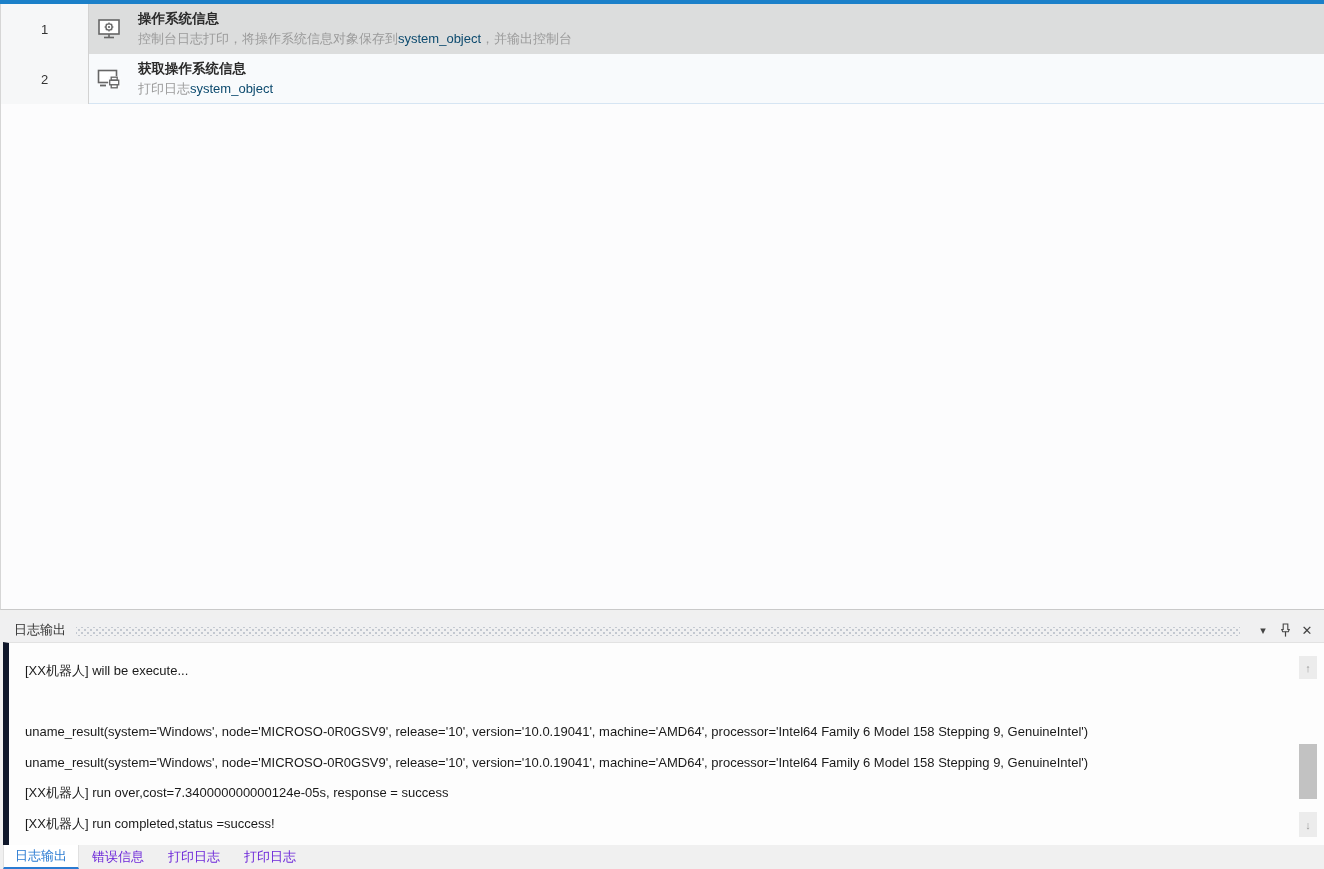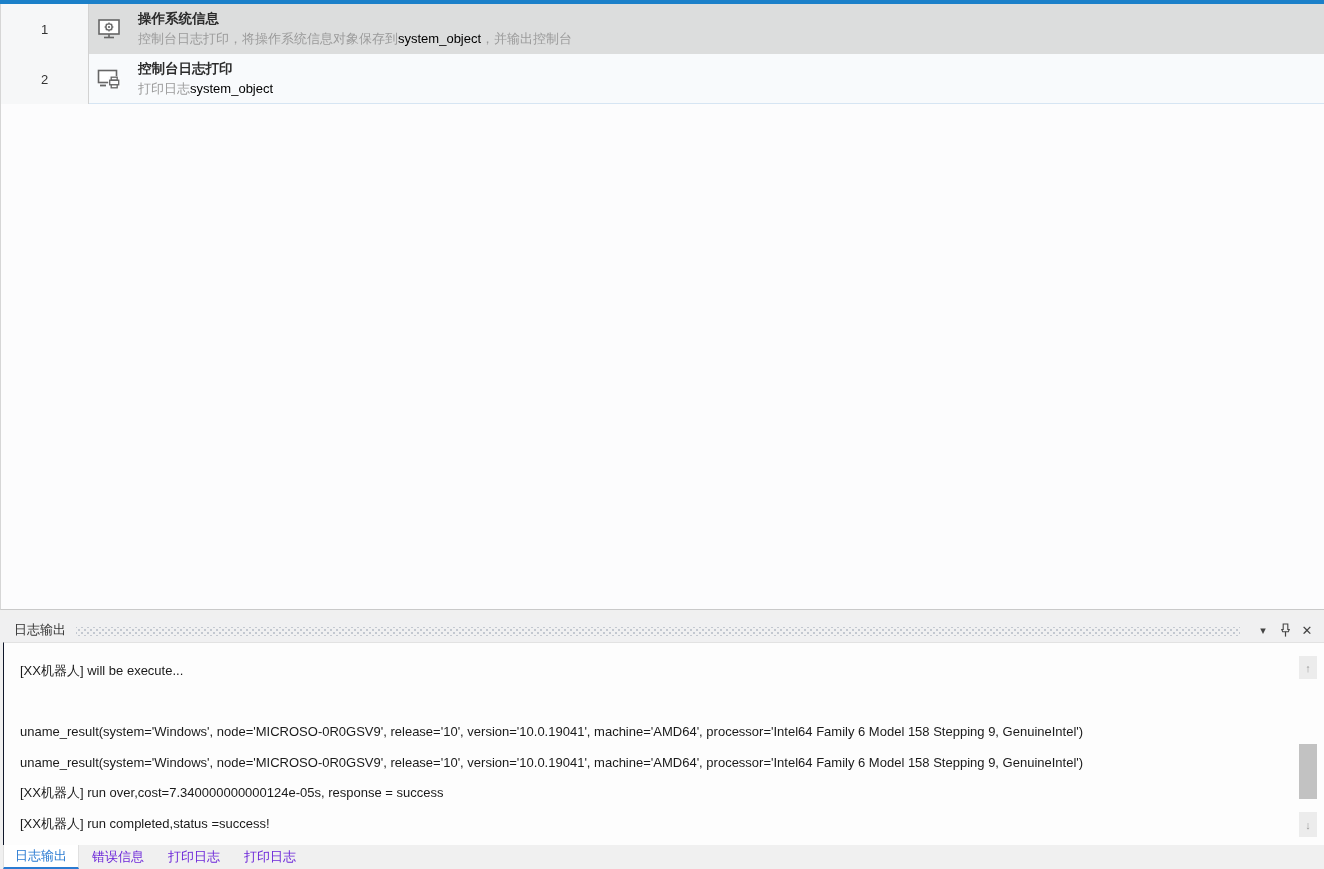--- a/index.html
+++ b/index.html
@@ -17,37 +17,37 @@
   .row-gutter { width:88px; flex:0 0 88px; background:#f6f7f8; border-right:1px solid #d2d2d2;
     display:flex; align-items:center; justify-content:center; font-size:13px; color:#333; }
   .row-body { flex:1; display:flex; align-items:center; padding-left:7px; }
   .flow-row.selected .row-body { background:#dcdddd; }
   .flow-row.normal .row-body { background:#f8fafc; border-bottom:1px solid #d6e5f3; }
   .step-icon { width:26px; height:26px; flex:0 0 26px; margin-right:16px; display:flex;
     align-items:center; justify-content:center; }
   .step-text { display:flex; flex-direction:column; justify-content:flex-end; }
   .step-title { font-size:13.5px; font-weight:bold; color:#2b2b2b; line-height:18px; }
   .step-desc { font-size:13px; color:#9b9b9b; line-height:18px; margin-top:2px; }
-  .step-desc .link { color:#000000; }
+  .step-desc .link { color:#0c4a6e; }
 
   
   .log-titlebar { position:absolute; left:0; top:618px; width:1324px; height:24px;
     display:flex; align-items:center; padding:0 8px 0 14px; background:#f0f0f1; }
   .log-title { font-size:13px; color:#333; white-space:nowrap; }
   .drag-dots { flex:1; height:9px; margin:2px 10px 0 10px;
     background-image:radial-gradient(circle,#c3c8d0 1px,transparent 1.3px),
                      radial-gradient(circle,#c3c8d0 1px,transparent 1.3px);
     background-size:6px 6px; background-position:0 0,3px 3px; }
   .bar-btn { width:18px; height:18px; display:flex; align-items:center; justify-content:center;
     color:#444; font-size:11px; margin-left:4px; cursor:default; }
   .bar-btn.close { font-size:13px; }
 
   
   .log-panel { position:absolute; left:3px; top:642px; width:1321px; height:203px;
-    background:#fdfdfd; border-top:1px solid #e2e2e2; border-left:1px solid #0f172a; }
+    background:#fdfdfd; border-top:1px solid #e2e2e2; border-left:6px solid #0f172a; }
   .log-lines { padding:13px 30px 0 16px; }
   .log-line { height:30.5px; line-height:30.5px; font-size:13px; color:#1a1a1a; white-space:nowrap; overflow:hidden; }
 
   
   .vscroll { position:absolute; right:7px; top:8px; width:18px; height:186px; }
   .vs-btn { position:absolute; left:0; width:18px; height:23px; background:#ececec;
     display:flex; align-items:center; justify-content:center; color:#9a9a9a; font-size:11px; }
   .vs-btn.up { top:5px; }
   .vs-btn.down { top:161px; height:25px; }
   .vs-thumb { position:absolute; left:0; top:93px; width:18px; height:55px; background:#c2c2c2; }
@@ -103,21 +103,21 @@
         <svg width="26" height="26" viewBox="0 0 26 26">
           <rect x="2.5" y="4.5" width="18" height="12" fill="#ffffff" stroke="#666" stroke-width="1.6"></rect>
           <line x1="4" y1="19.5" x2="10" y2="19.5" stroke="#666" stroke-width="1.8"></line>
           <rect x="12.2" y="10.2" width="12" height="13" fill="#fcfcfd" stroke="none"></rect>
           <rect x="15.2" y="11.2" width="6" height="3" fill="none" stroke="#666" stroke-width="1.3"></rect>
           <rect x="13.7" y="14.2" width="9" height="4.6" fill="none" stroke="#666" stroke-width="1.3"></rect>
           <rect x="15.2" y="18.8" width="6" height="3" fill="#ffffff" stroke="#666" stroke-width="1.3"></rect>
         </svg>
       </span>
       <span class="step-text">
-        <span class="step-title">控制台日志打印</span>
+        <span class="step-title">获取操作系统信息</span>
         <span class="step-desc"><span>打印日志</span><span class="link">system_object</span><span></span></span>
       </span>
     </div>
   </div>
 </div>
 
 <div class="log-titlebar">
   <span class="log-title">日志输出</span>
   <span class="drag-dots"></span>
   <span class="bar-btn">▾</span>

